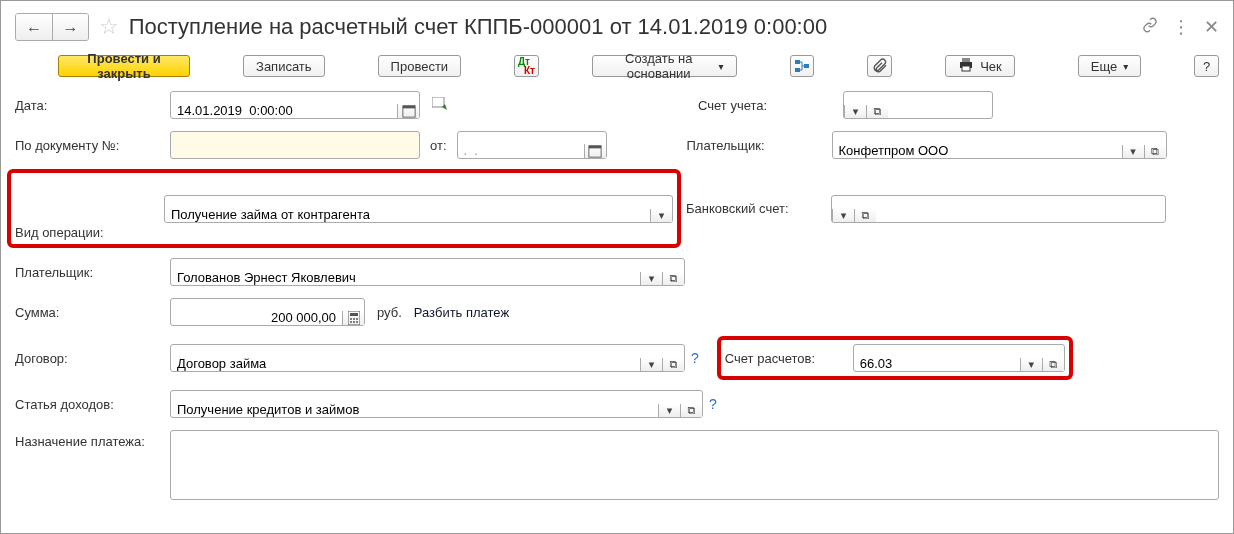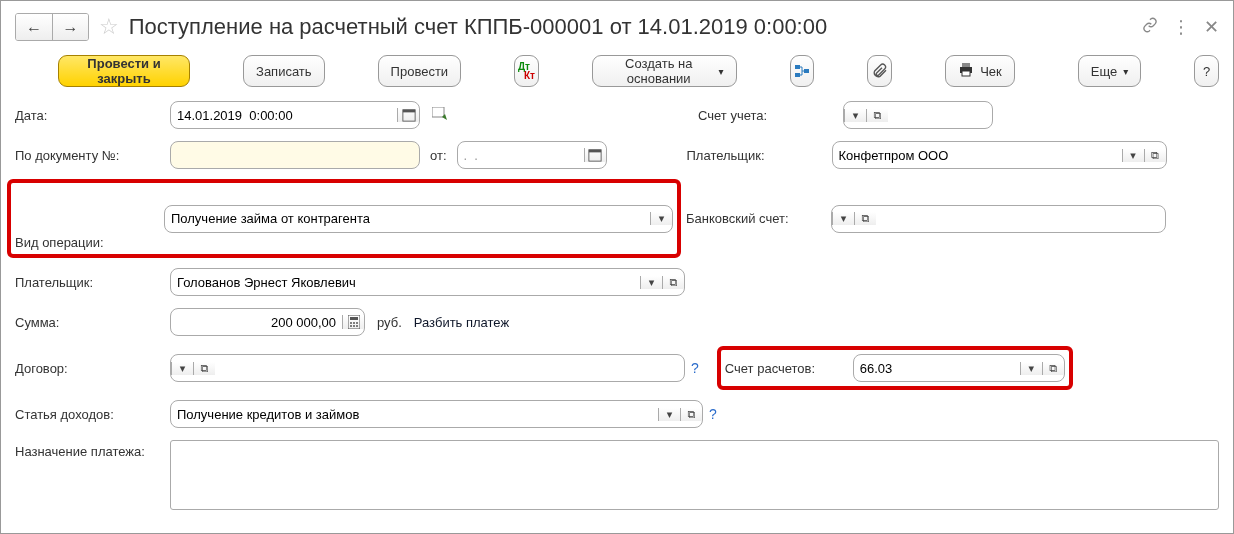--- a/index.html
+++ b/index.html
@@ -34,40 +34,40 @@
   cursor: pointer;
 }
 .nav-btn + .nav-btn { border-left: 1px solid #aaa; }
 .star { margin: 0 10px; color: #ccc; font-size: 22px; }
 .title { font-size: 22px; color: #333; flex: 1; white-space: nowrap; overflow: hidden; }
 .titlebar-right { display: flex; align-items: center; gap: 14px; color: #888; font-size: 18px; }
 .titlebar-right span { cursor: pointer; }
 
 .toolbar { display: flex; align-items: center; gap: 10px; margin-bottom: 14px; }
 .btn {
-  height: 32px; padding: 0 12px;
+  height: 22px; padding: 0 12px;
   border: 1px solid #999; background: linear-gradient(#fff,#f0f0f0);
-  border-radius: 9px; cursor: pointer;
+  border-radius: 3px; cursor: pointer;
   display: inline-flex; align-items: center; gap: 6px;
   font-size: 13px; color: #333; margin-left: 43px;
 }
 .btn.primary { background: linear-gradient(#ffe766,#ffd200); border-color: #a68100; font-weight: bold; }
 .btn-icon { width: 30px; padding: 0; justify-content: center; }
 .toolbar .spacer { flex: 1; }
 
 .form { display: flex; flex-direction: column; gap: 12px; }
 .row { display: flex; align-items: center; gap: 0; }
 .label { width: 155px; flex-shrink: 0; }
 .col2 { margin-left: 50px; display: flex; align-items: center; }
 .label2 { width: 145px; flex-shrink: 0; }
 
 .field {
-  display: flex; align-items: center;
+  display: flex; align-items: flex-end;
   height: 28px;
-  border: 1px solid #aaa; border-radius: 8px;
+  border: 1px solid #aaa; border-radius: 3px;
   background: #fff;
 }
 .field input {
   border: none; outline: none; padding: 0 6px;
   font-size: 13px; width: 100%; background: transparent;
 }
 .field .fbtn {
   width: 22px; flex-shrink: 0;
   border-left: 1px solid #aaa;
   display: flex; align-items: center; justify-content: center;
@@ -256,20 +256,21 @@
             </svg>
         </div>
       </div>
       <span style="margin:0 12px;">руб.</span>
       <span class="link">Разбить платеж</span>
     </div>
 
     <div class="row">
       <div class="label">Договор:</div>
       <div class="field" style="width:515px;">
+        <input value="Договор займа" style="">
         <div class="fbtn">▾</div>
         <div class="fbtn">⧉</div>
       </div>
       <span class="q">?</span>
 
       <div class="hl-red" style="display:flex;align-items:center;padding:6px;margin-left:20px;">
         <div style="width:128px;">Счет расчетов:</div>
         <div class="field" style="width:212px;">
           <input value="66.03" style="">
           <div class="fbtn">▾</div>

